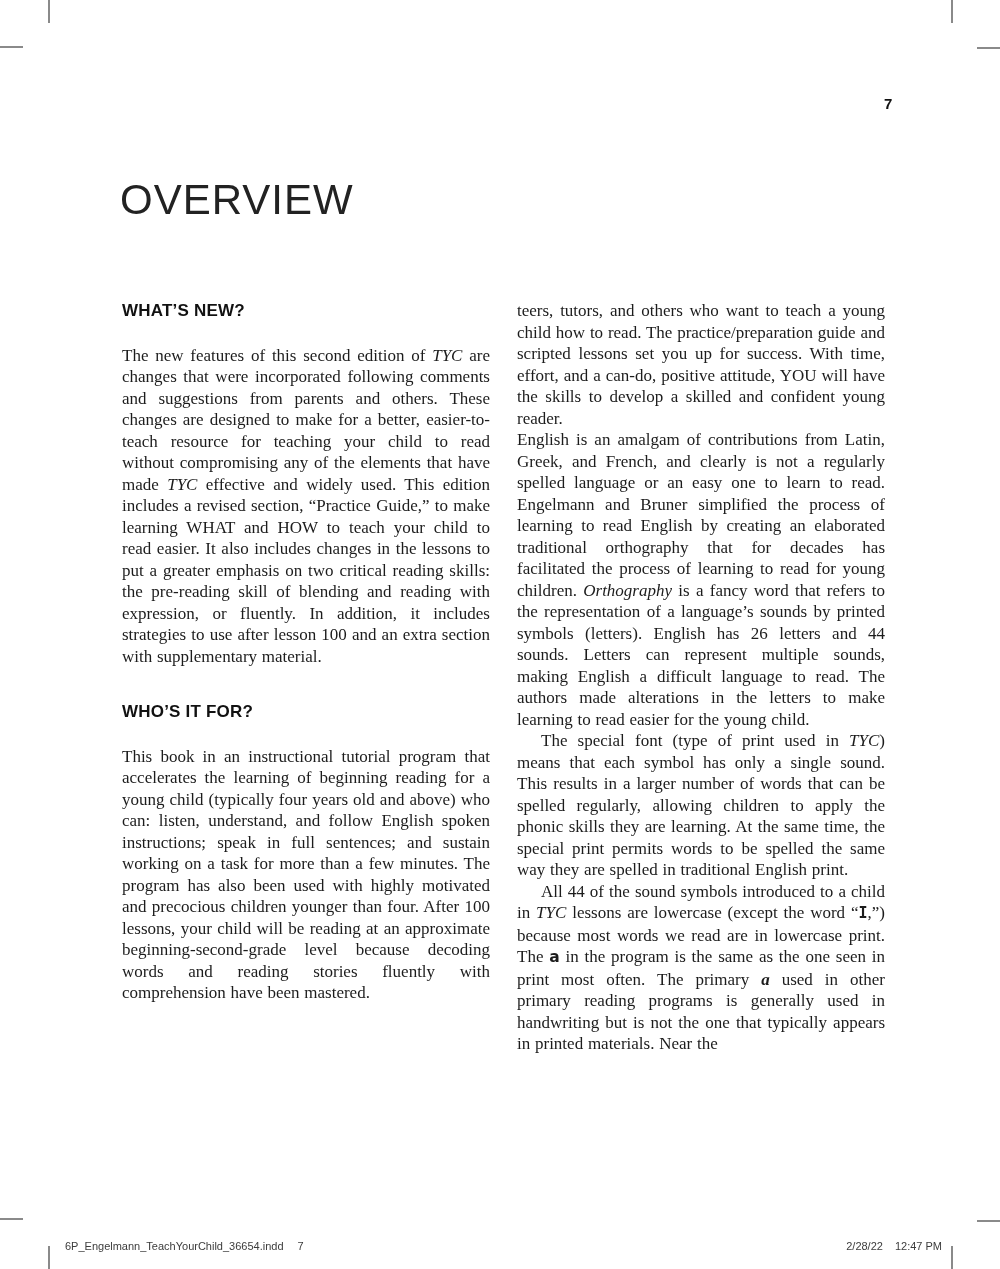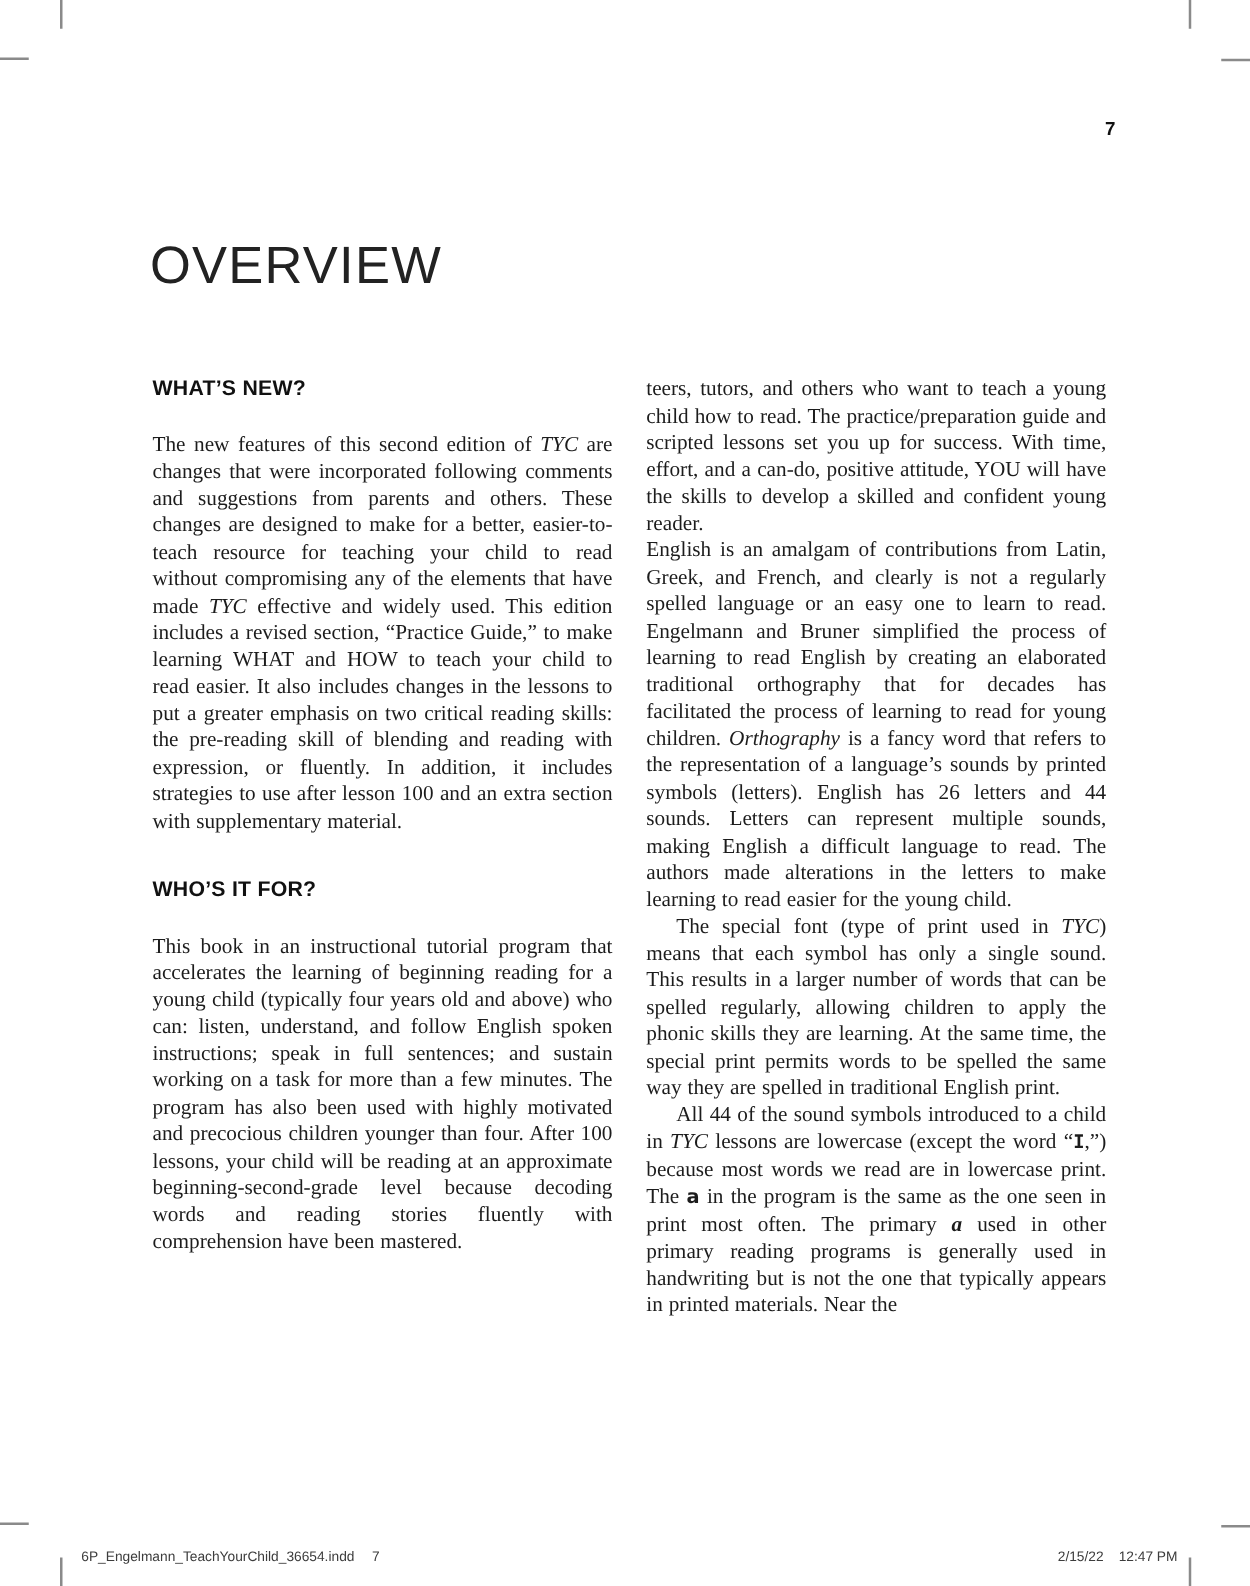--- a/index.html
+++ b/index.html
@@ -28,21 +28,21 @@
     position: absolute;
     top: 95px;
     left: 884px;
     font-family: "Liberation Sans", sans-serif;
     font-size: 15px;
     font-weight: bold;
     color: #111;
   }
   .page-title {
     position: absolute;
-    top: 188px;
+    top: 176px;
     left: 120px;
     font-family: "Liberation Sans", sans-serif;
     font-weight: 300;
     font-size: 42px;
     letter-spacing: 1px;
     color: #222;
   }
 
   .column {
     position: absolute;
@@ -128,17 +128,17 @@
       <p class="body-para"><span>English is an amalgam of contributions from Latin, Greek, and French, and clearly is not a regularly spelled language or an easy one to learn to read. Engelmann and Bruner simplified the process of learning to read English by creating an elaborated traditional orthography that for decades has facilitated the process of learning to read for young children. </span><span class="seg-italic">Orthography</span><span> is a fancy word that refers to the representation of a language’s sounds by printed symbols (letters). English has 26 letters and 44 sounds. Letters can represent multiple sounds, making English a difficult language to read. The authors made alterations in the letters to make learning to read easier for the young child.</span></p>
       <p class="body-para indent"><span>The special font (type of print used in </span><span class="seg-italic">TYC</span><span>) means that each symbol has only a single sound. This results in a larger number of words that can be spelled regularly, allowing children to apply the phonic skills they are learning. At the same time, the special print permits words to be spelled the same way they are spelled in traditional English print.</span></p>
       <p class="body-para indent"><span>All 44 of the sound symbols introduced to a child in </span><span class="seg-italic">TYC</span><span> lessons are lowercase (except the word “</span><span class="seg-mono-bold">I</span><span>,”) because most words we read are in lowercase print. The </span><span class="seg-sans-bold">a</span><span> in the program is the same as the one seen in print most often. The primary </span><span class="seg-italic-bold">a</span><span> used in other primary reading programs is generally used in handwriting but is not the one that typically appears in printed materials. Near the</span></p>
     </div>
 
   <div class="footer">
     <span class="slug">
       <span>6P_Engelmann_TeachYourChild_36654.indd</span><span class="slug-page">7</span>
     </span>
     <span class="stamp">
-      <span>2/15/22</span><span class="time">12:47 PM</span>
+      <span>2/28/22</span><span class="time">12:47 PM</span>
     </span>
   </div>
 
 </div>
 
 </body></html>

